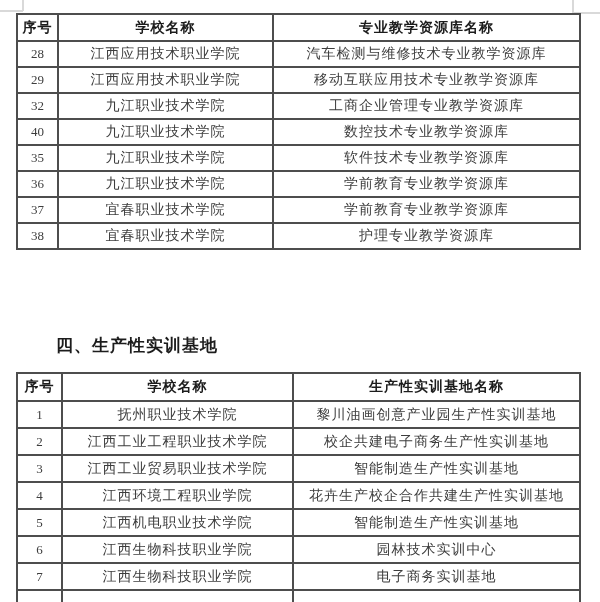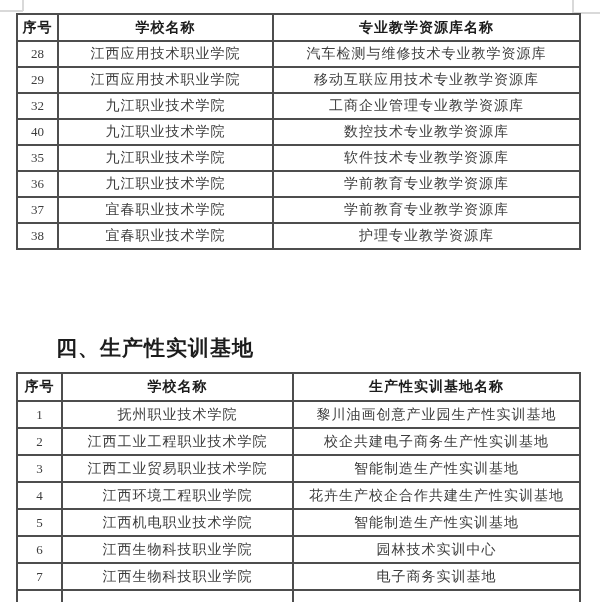--- a/index.html
+++ b/index.html
@@ -60,21 +60,21 @@
   .t1 tbody tr { height: 26px; }
   .t2 thead tr { height: 28px; }
   .t2 tbody tr { height: 27px; }
 
   .section-heading {
     position: absolute;
     left: 56px;
     top: 334px;
     font-family: Liberation Sans, sans-serif;
     font-weight: bold;
-    font-size: 21px;
+    font-size: 17px;
     letter-spacing: 1px;
     color: #1c1c1c;
     white-space: nowrap;
   }
 </style>
 </head>
 <body>
 
 <div class="artifact art-left-h"></div>
 <div class="artifact art-left-v"></div>

